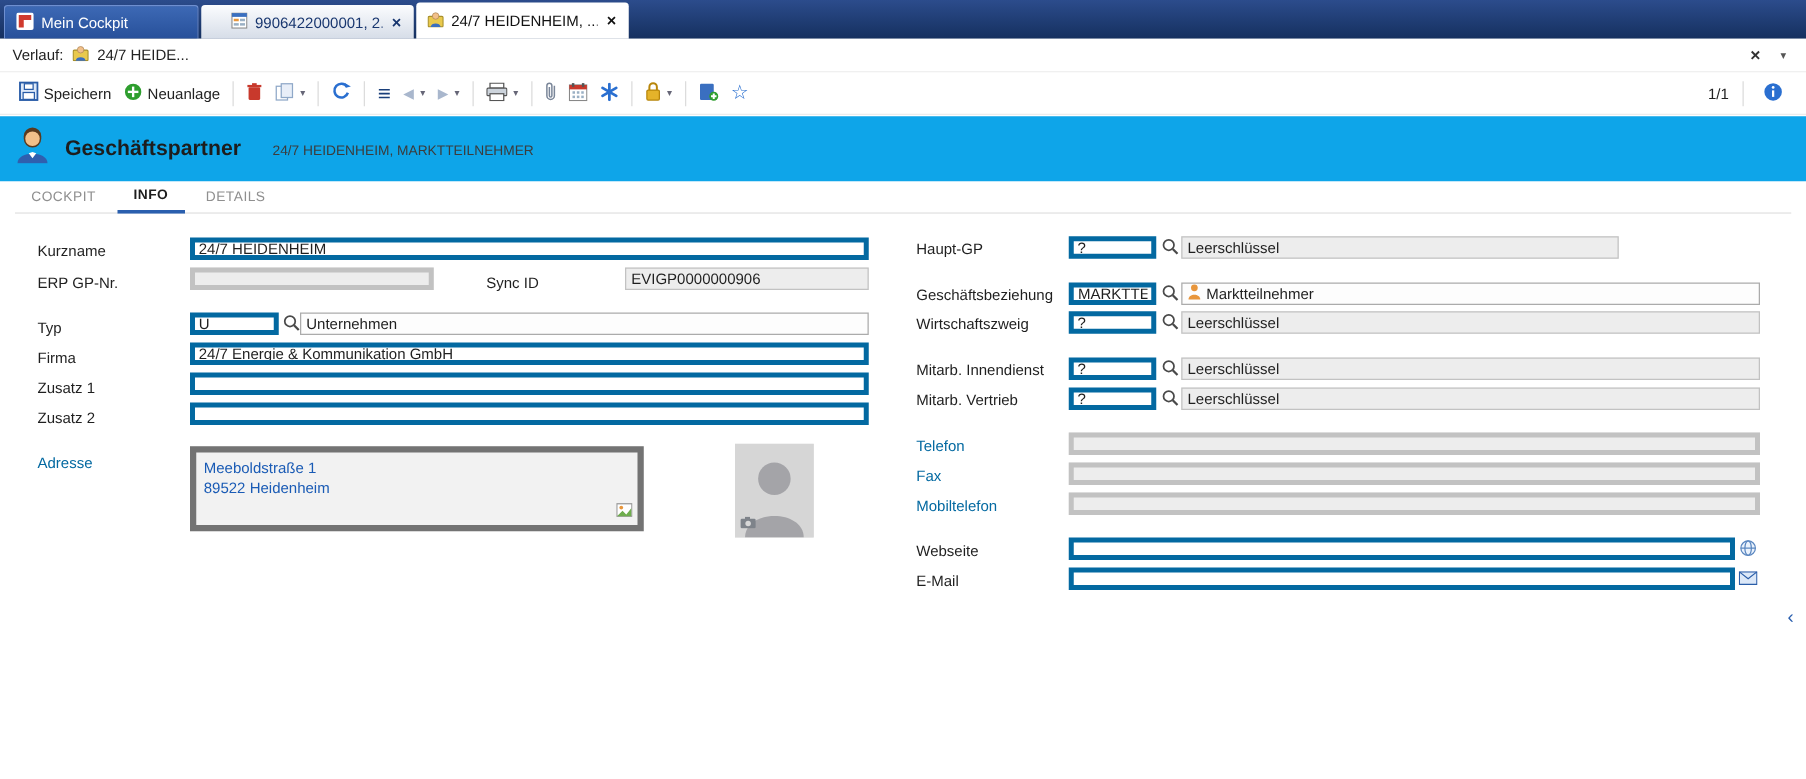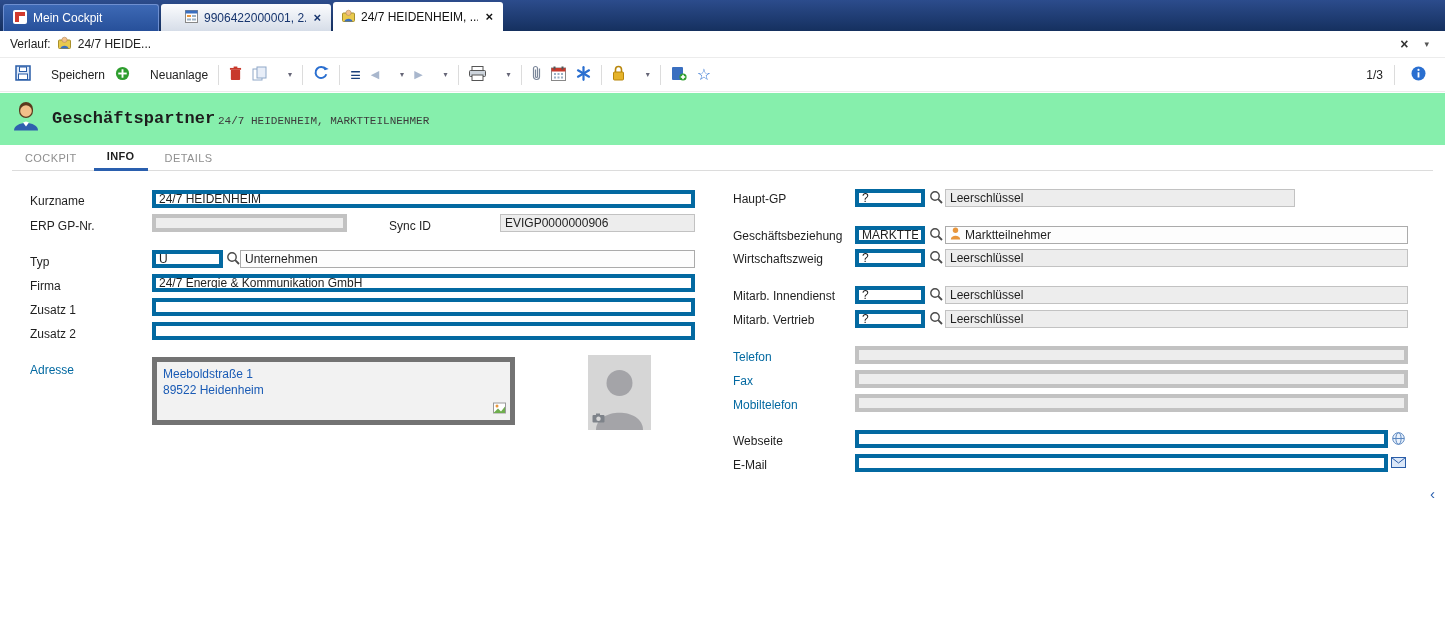--- a/index.html
+++ b/index.html
@@ -26,30 +26,30 @@
   
   .histbar { position:absolute; top:31px; left:0; right:0; height:27px; background:#fff;
              border-bottom:1px solid #ececec; display:flex; align-items:center; padding:0 10px; gap:7px; }
   .histbar .hright { margin-left:auto; display:flex; align-items:center; gap:16px; padding-right:6px; }
   .histbar .x { font-weight:bold; font-size:14px; color:#333; }
   .histbar .dd { font-size:9px; color:#555; }
 
   
   .toolbar { position:absolute; top:58px; left:0; right:0; height:34px; background:#fff;
              border-bottom:1px solid #ececec; display:flex; align-items:center; padding:0 10px; }
-  .tbtn { display:flex; align-items:center; gap:20px; padding:4px 5px; border-radius:2px; color:#222; }
+  .tbtn { display:flex; align-items:center; gap:4px; padding:4px 5px; border-radius:2px; color:#222; }
   .tbtn .dd { font-size:8px; color:#667; margin-left:1px; }
   .tsep { width:1px; height:20px; background:#dcdcdc; margin:0 5px; }
   .arrow { font-size:11px; color:#a9b7cd; }
   .menu-glyph { font-size:18px; font-weight:bold; color:#1a3f7a; line-height:1; }
   .star-glyph { font-size:16px; color:#2a6fd0; line-height:1; }
   .tright { margin-left:auto; display:flex; align-items:center; gap:6px; padding-right:4px; }
 
   
-  .pagehdr { position:absolute; top:93px; left:0; right:0; height:52px; background:#86efac;font-family:Liberation Mono, monospace; }
+  .pagehdr { position:absolute; top:93px; left:0; right:0; height:52px; background:#0ea5e9; }
   .pagehdr .hicon { position:absolute; left:12px; top:8px; }
   .pagehdr .title { position:absolute; left:52px; top:16px; font-size:17px; font-weight:bold; color:#1d1d1d; }
   .pagehdr .subtitle { position:absolute; left:218px; top:22px; font-size:11px; color:#3c3c3c; }
 
   
   .navtabs { position:absolute; top:145px; left:12px; right:12px; height:26px; border-bottom:1px solid #dcdcdc;
              display:flex; align-items:flex-end; gap:4px; }
   .ntab { padding:5px 13px 6px 13px; font-size:11px; letter-spacing:.4px; color:#8f8f8f; cursor:pointer; }
   .ntab.active { color:#1d1d1d; font-weight:bold; border-bottom:3px solid #2a5fae; margin-bottom:-1px; }
 
@@ -230,21 +230,21 @@
             <rect x="1" y="2" width="11" height="13" rx="1" fill="#3a6fc0"></rect>
             <circle cx="12" cy="12" r="3.6" fill="#2e9e2e"></circle>
             <rect x="11.2" y="9.8" width="1.6" height="4.4" fill="#fff"></rect>
             <rect x="9.8" y="11.2" width="4.4" height="1.6" fill="#fff"></rect>
           </svg></span>
     </button>
     <button class="tbtn">
       <span class="star-glyph">☆</span>
     </button>
     <div class="tright">
-      <span>1/3</span>
+      <span>1/1</span>
       <span class="tsep"></span>
       <button class="tbtn">
         <span><svg width="15" height="15" viewBox="0 0 15 15">
               <circle cx="7.5" cy="7.5" r="7" fill="#2a6fd0"></circle>
               <rect x="6.6" y="6.3" width="1.8" height="5.2" fill="#fff"></rect>
               <circle cx="7.5" cy="3.9" r="1.1" fill="#fff"></circle>
             </svg></span>
       </button>
     </div>
   </div>

